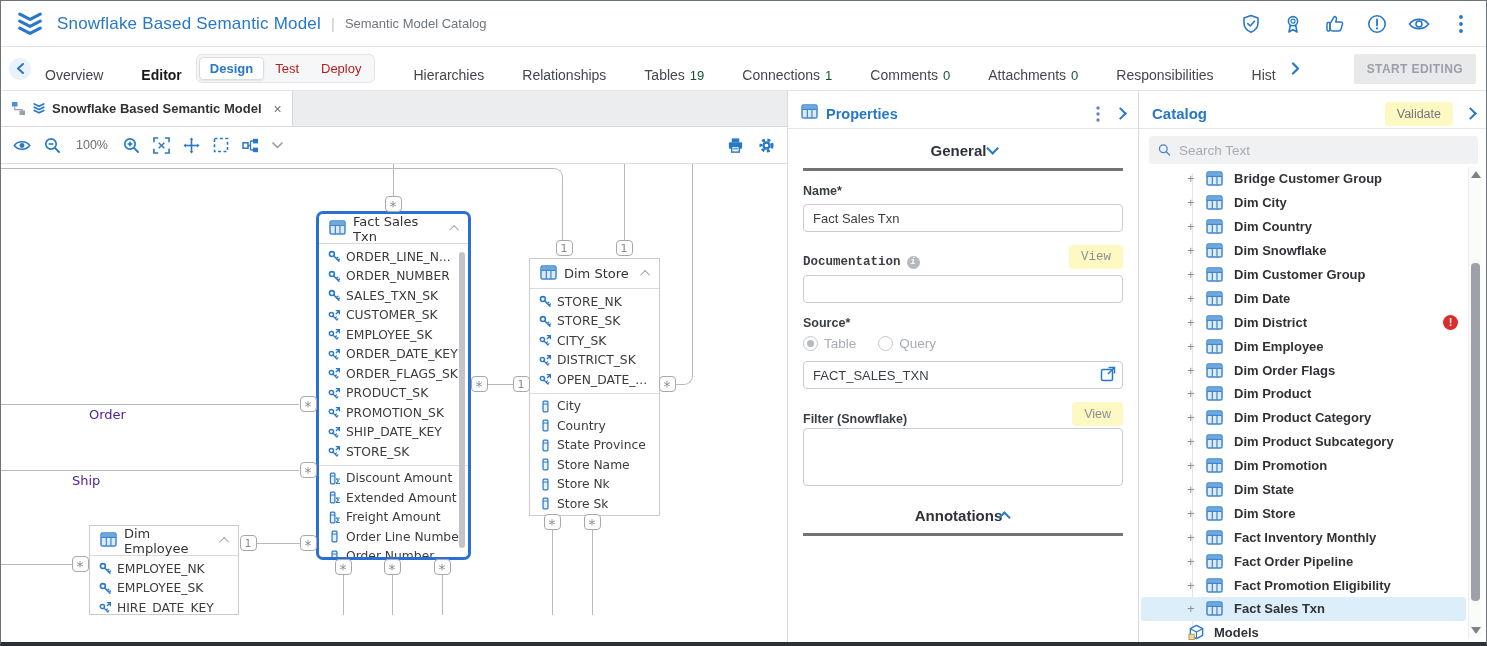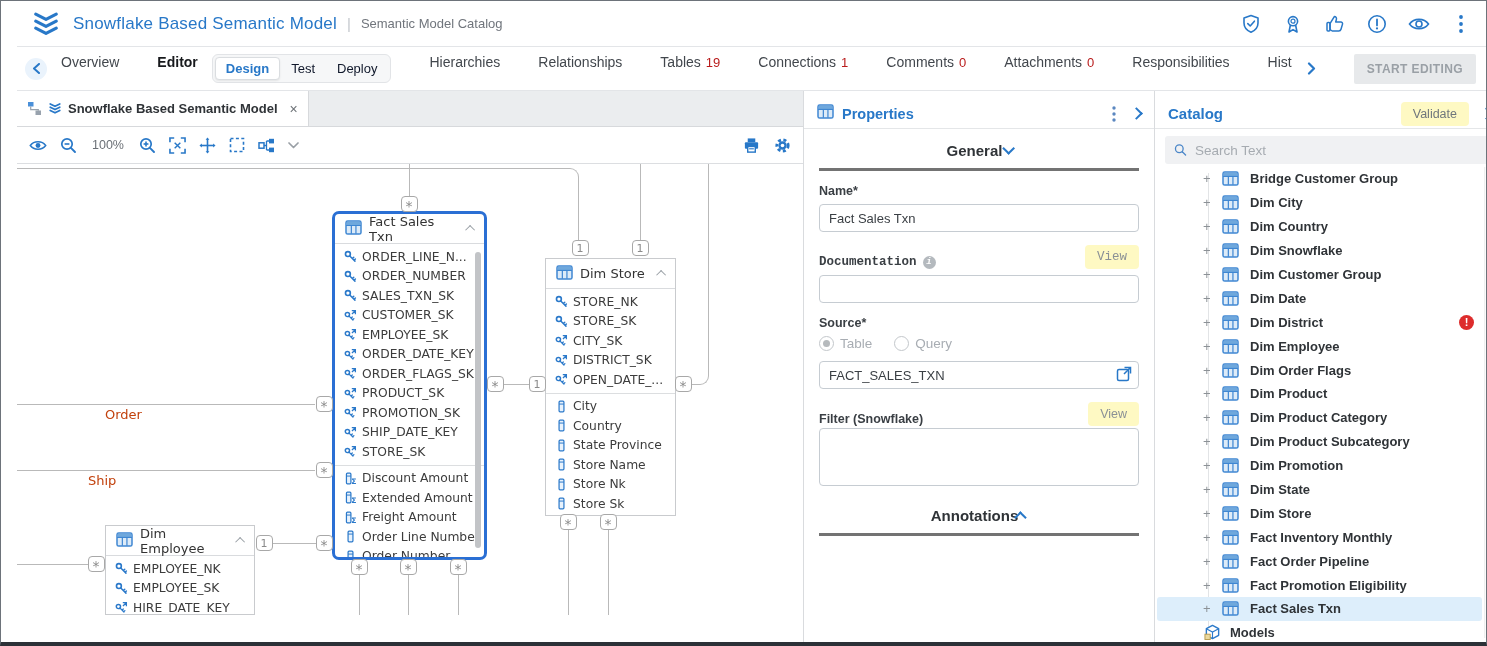--- a/index.html
+++ b/index.html
@@ -1,36 +1,36 @@
 <!DOCTYPE html>
 <html><head>
 <meta charset="utf-8">
 <style>
   * { margin:0; padding:0; box-sizing:border-box; }
   body { font-family:"Liberation Sans", sans-serif; background:#fff; }
-  .app { width:1487px; height:646px; border:1px solid #6d737a; border-bottom:4px solid #2c3137; background:#fff; overflow:hidden; display:flex; flex-direction:column;padding-left:16px; }
+  .app { width:1487px; height:646px; border:1px solid #6d737a; border-bottom:4px solid #2c3137; background:#fff; overflow:hidden; display:flex; flex-direction:column; }
 
   
   .topbar { height:46px; border-bottom:1px solid #e3e5e8; display:flex; align-items:center; padding:0 14px; flex:0 0 auto; }
   .logo { width:30px; height:28px; margin-right:12px; }
   .app-title { font-size:17px; color:#2878c8; font-weight:500; letter-spacing:.2px; }
   .title-sep { color:#c3c7cc; margin:0 10px; font-size:15px; }
   .app-subtitle { font-size:13px; color:#707archive78; color:#70757c; }
   .topbar-actions { margin-left:auto; display:flex; align-items:center; gap:20px; }
   .tb-icon { width:22px; height:22px; display:flex; align-items:center; justify-content:center; cursor:pointer; }
 
   
   .navbar { height:44px; border-bottom:1px solid #e3e5e8; display:flex; align-items:center; padding:0 8px; flex:0 0 auto; white-space:nowrap; }
   .nav-back { width:22px; height:22px; border-radius:50%; background:#eaf3fc; display:flex; align-items:center; justify-content:center; margin-right:14px; flex:0 0 auto; }
-  #nav-items { display:flex; align-items:flex-start; gap:38px; }
+  #nav-items { display:flex; align-items:flex-end; gap:38px; }
   .nav-item { font-size:14px; color:#42474d; cursor:pointer; display:flex; align-items:center; gap:5px; }
   .nav-item.strong { font-weight:bold; color:#17191c; }
-  .nav-badge { color:#b91c1c; font-size:13px; }
+  .nav-badge { color:#14532d; font-size:13px; }
   .segmented { display:inline-flex; align-items:center; background:#f6f7f8; border:1px solid #e2e4e7; border-radius:6px; padding:2px; margin-left:-24px; }
-  .seg-btn { font-size:13px; color:#0f172a; padding:4px 11px; border-radius:4px; cursor:pointer; }
+  .seg-btn { font-size:13px; color:#b91c1c; padding:4px 11px; border-radius:4px; cursor:pointer; }
   .seg-btn.active { background:#fff; border:1px solid #dadde0; color:#2878c8; font-weight:bold; box-shadow:0 1px 2px rgba(0,0,0,.08); padding:3px 10px; }
   .nav-scroll-right { width:20px; height:20px; margin-left:10px; display:flex; align-items:center; justify-content:center; }
   .start-editing { margin-left:auto; margin-right:2px; background:#e7e9eb; color:#9aa0a6; border:none; font-family:inherit; font-size:12px; font-weight:bold; letter-spacing:.4px; padding:8px 13px; border-radius:2px; cursor:pointer; flex:0 0 auto; }
 
   
   .main { display:flex; height:552px; flex:0 0 auto; }
   .editor-pane { width:786px; flex:0 0 auto; display:flex; flex-direction:column; }
   .side-panel { border-left:1px solid #d9dbde; background:#fff; position:relative; }
   .properties-panel { width:351px; flex:0 0 auto; }
   .catalog-panel { width:350px; flex:0 0 auto; }
@@ -42,21 +42,21 @@
 
   
   .canvas-toolbar { height:37px; background:#fff; border-bottom:1px solid #dcdee1; display:flex; align-items:center; padding:0 12px; gap:13px; flex:0 0 auto; }
   .ct-icon { display:flex; align-items:center; justify-content:center; cursor:pointer; }
   .zoom-level { font-size:12.5px; color:#6b7076; margin:0 2px; }
   .ct-right { margin-left:auto; display:flex; gap:14px; }
 
   
   .canvas { position:relative; height:451px; background:#fff; overflow:hidden; flex:0 0 auto; }
   .ln { position:absolute; }
-  .edge-label { position:absolute; font:13px "DejaVu Sans", sans-serif; color:#c2410c; z-index:4; background:#fff; padding:0 2px; }
+  .edge-label { position:absolute; font:13px "DejaVu Sans", sans-serif; color:#4c1d95; z-index:4; background:#fff; padding:0 2px; }
   .marker { position:absolute; width:17px; height:16px; background:#fff; border:1px solid #a8a8a8; border-radius:4px; color:#8b8b8b; display:flex; align-items:center; justify-content:center; font:11px "DejaVu Sans", sans-serif; z-index:6; }
   .marker .ast { transform:translateY(2px); font-size:14px; }
 
   .dtable { position:absolute; background:#fff; border:1px solid #c9cbce; z-index:3; overflow:hidden; }
   .dtable.selected { border:3px solid #2a6fd4; border-radius:7px; }
   .tbl-header { height:30px; display:flex; align-items:center; gap:7px; padding:0 9px 0 10px; border-bottom:1px solid #d9dbde; font:13px "DejaVu Sans", sans-serif; color:#333; }
   .tbl-title { flex:1; }
   .chev-up-sm { width:7px; height:7px; border-left:1.5px solid #9aa0a6; border-top:1.5px solid #9aa0a6; transform:rotate(45deg) translateY(2px); }
   .tbl-body { padding-top:3px; }
   .trow { height:19.5px; display:flex; align-items:center; gap:5px; padding:0 4px 0 9px; font:12.3px "DejaVu Sans", sans-serif; color:#3c3c3c; white-space:nowrap; overflow:hidden; }

